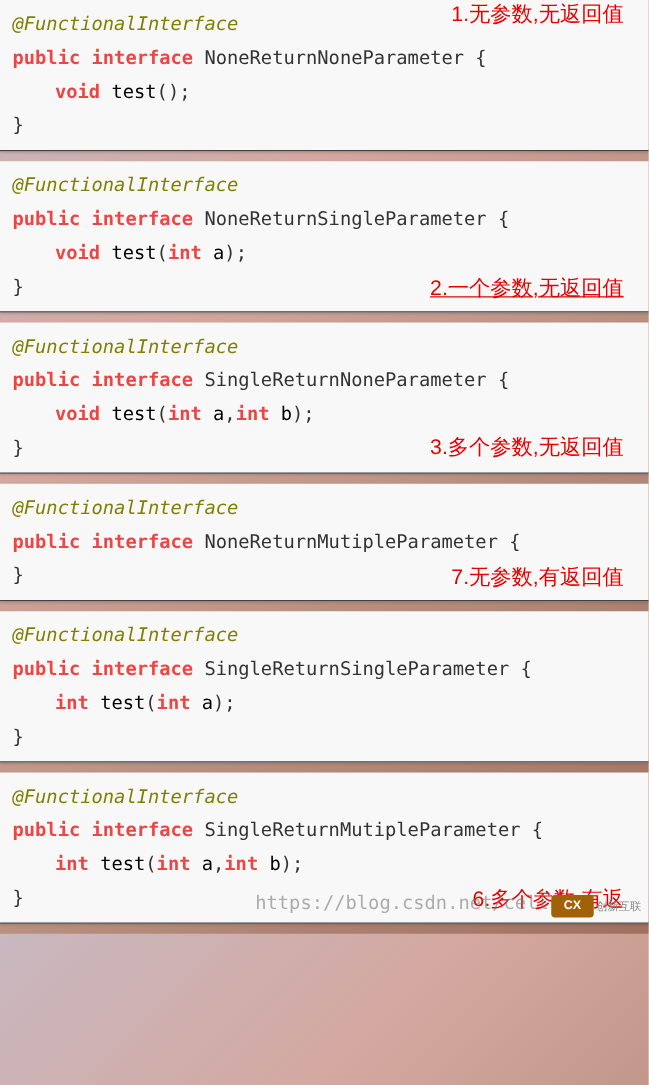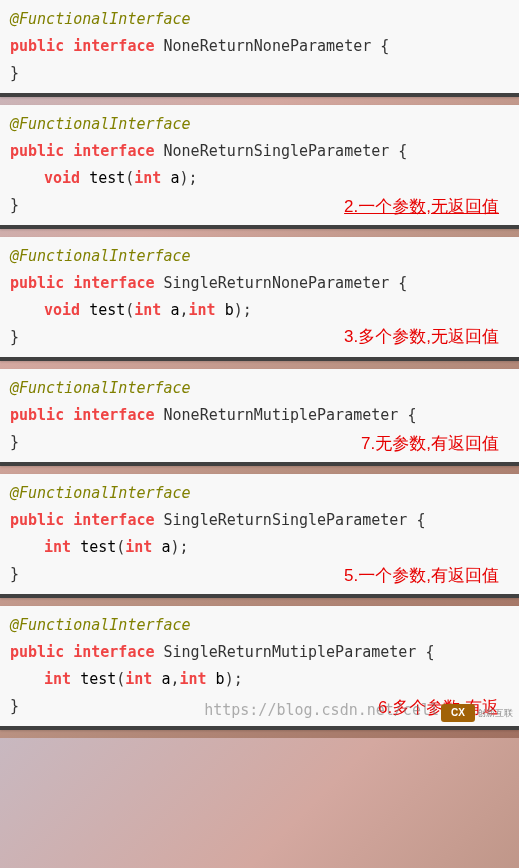--- a/index.html
+++ b/index.html
@@ -10,21 +10,21 @@
   font-family: 'Consolas', 'Monaco', monospace;
   font-size: 15px;
   line-height: 1.8;
 }
 .code-block {
   background: #f8f8f8;
   margin: 0 0 8px 0;
   padding: 6px 10px 6px 10px;
   position: relative;
   box-shadow: 0 1px 2px rgba(0,0,0,0.15);
-  border-bottom: 4px solid #404040;
+  border-bottom: 1px solid #404040;
 }
 .code-block:first-child {
   margin-top: 0;
 }
 .annotation {
   color: #808000;
   font-style: italic;
 }
 .keyword {
   color: #ef4444;
@@ -96,20 +96,21 @@
   line-height: 1;
 }
 </style>
 </head>
 <body>
 
 <div id="container">
     <div class="code-block">
       <div class="line"><span class="annotation">@FunctionalInterface</span></div>
       <div class="line"><span class="keyword">public</span> <span class="keyword">interface</span> <span class="interface-name">NoneReturnNoneParameter</span> <span class="brace">{</span></div>
+      <div class="line indent1"><span class="keyword">void</span> <span>test</span><span class="paren">(</span><span class="paren">)</span><span class="semicolon">;</span></div>
       <div class="line"><span class="brace">}</span></div>
       <div class="caption" style="bottom: 92px;">1.无参数,无返回值</div>
     </div>
     <div class="code-block">
       <div class="line"><span class="annotation">@FunctionalInterface</span></div>
       <div class="line"><span class="keyword">public</span> <span class="keyword">interface</span> <span class="interface-name">NoneReturnSingleParameter</span> <span class="brace">{</span></div>
       <div class="line indent1"><span class="keyword">void</span> <span>test</span><span class="paren">(</span><span class="keyword">int</span> <span>a</span><span class="paren">)</span><span class="semicolon">;</span></div>
       <div class="line"><span class="brace">}</span></div>
       <div class="caption" style="bottom: 2px; text-decoration: underline;">2.一个参数,无返回值</div>
     </div>
@@ -124,21 +125,20 @@
       <div class="line"><span class="annotation">@FunctionalInterface</span></div>
       <div class="line"><span class="keyword">public</span> <span class="keyword">interface</span> <span class="interface-name">NoneReturnMutipleParameter</span> <span class="brace">{</span></div>
       <div class="line"><span class="brace">}</span></div>
       <div class="caption" style="bottom: 2px;">7.无参数,有返回值</div>
     </div>
     <div class="code-block">
       <div class="line"><span class="annotation">@FunctionalInterface</span></div>
       <div class="line"><span class="keyword">public</span> <span class="keyword">interface</span> <span class="interface-name">SingleReturnSingleParameter</span> <span class="brace">{</span></div>
       <div class="line indent1"><span class="keyword">int</span> <span>test</span><span class="paren">(</span><span class="keyword">int</span> <span>a</span><span class="paren">)</span><span class="semicolon">;</span></div>
       <div class="line"><span class="brace">}</span></div>
-      <div class="caption" style="bottom: 2px;">5.一个参数,有返回值</div>
     </div>
     <div class="code-block">
       <div class="line"><span class="annotation">@FunctionalInterface</span></div>
       <div class="line"><span class="keyword">public</span> <span class="keyword">interface</span> <span class="interface-name warn-underline">SingleReturnMutipleParameter</span> <span class="brace">{</span></div>
       <div class="line indent1"><span class="keyword">int</span> <span>test</span><span class="paren">(</span><span class="keyword">int</span> <span>a</span><span class="comma">,</span><span class="keyword">int</span> <span>b</span><span class="paren">)</span><span class="semicolon">;</span></div>
       <div class="line"><span class="brace">}</span></div>
       <div class="caption" style="bottom: 2px;">6.多个参数,有返</div>
       <div class="watermark" style="right: 80px;">https://blog.csdn.net/cell</div>
       <div class="logo">
         <div class="logo-icon">CX</div>

